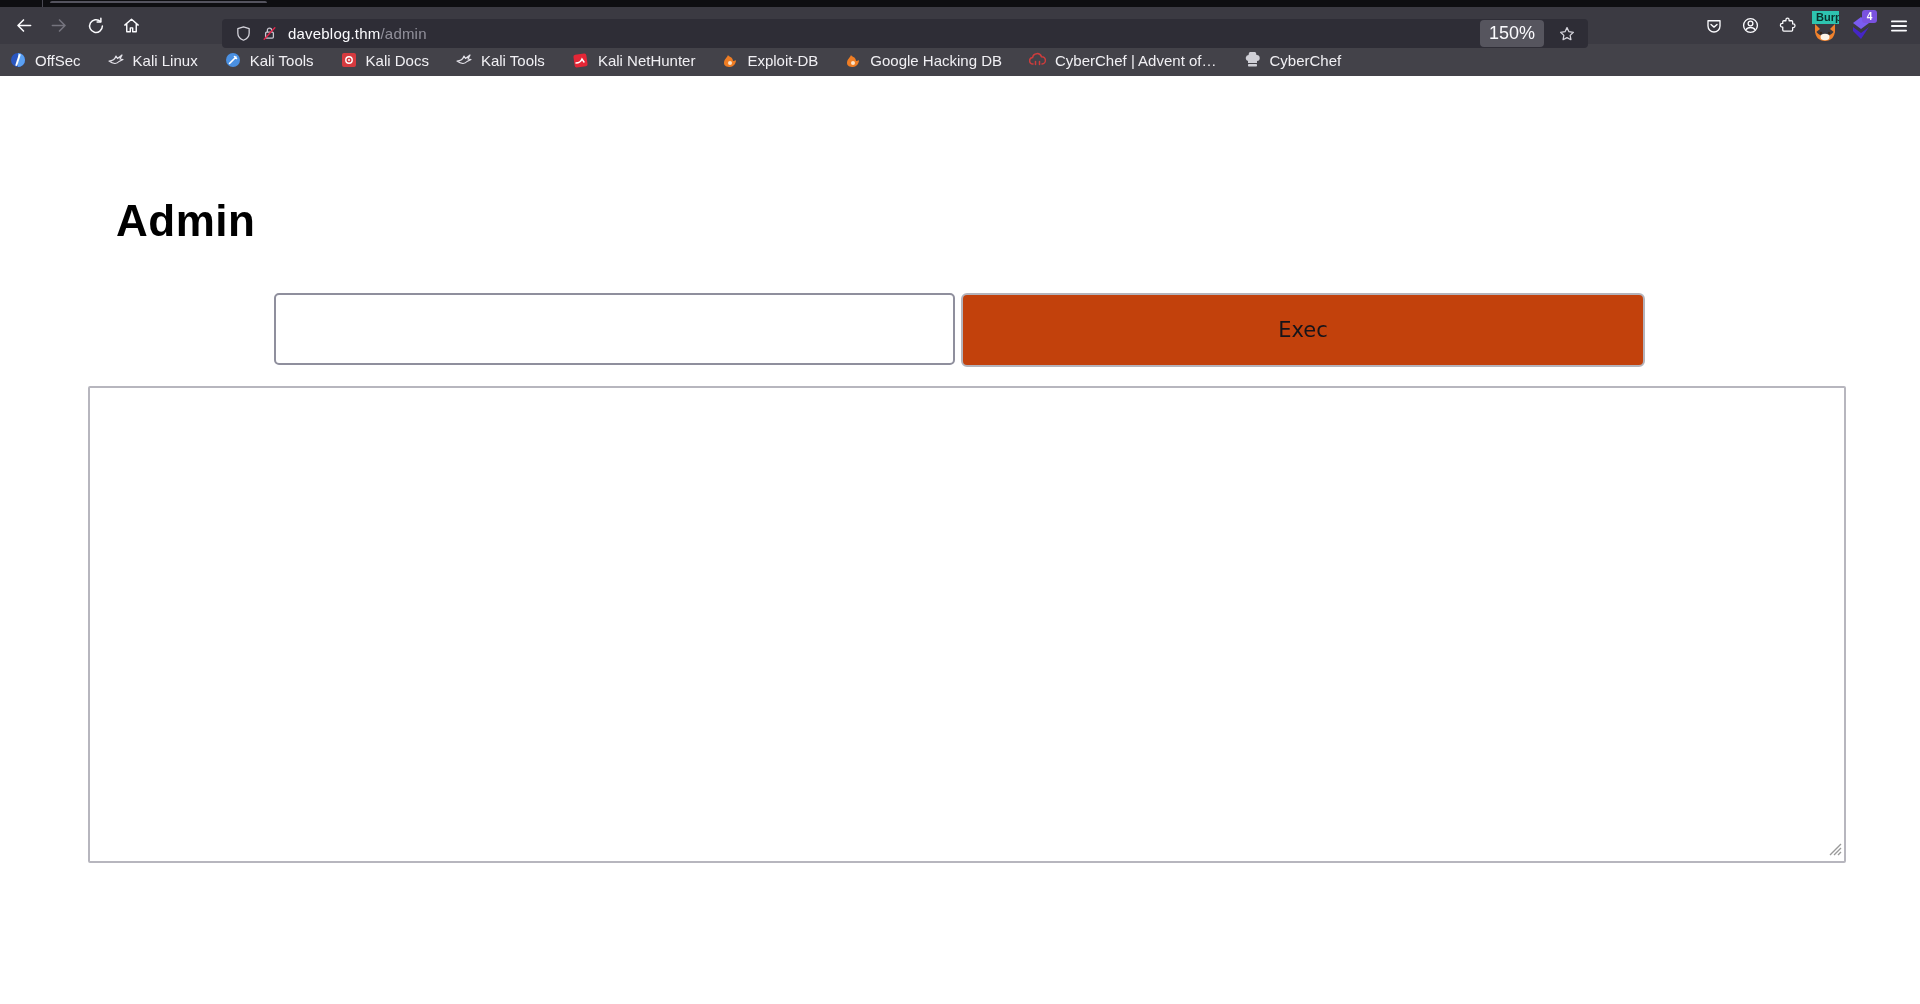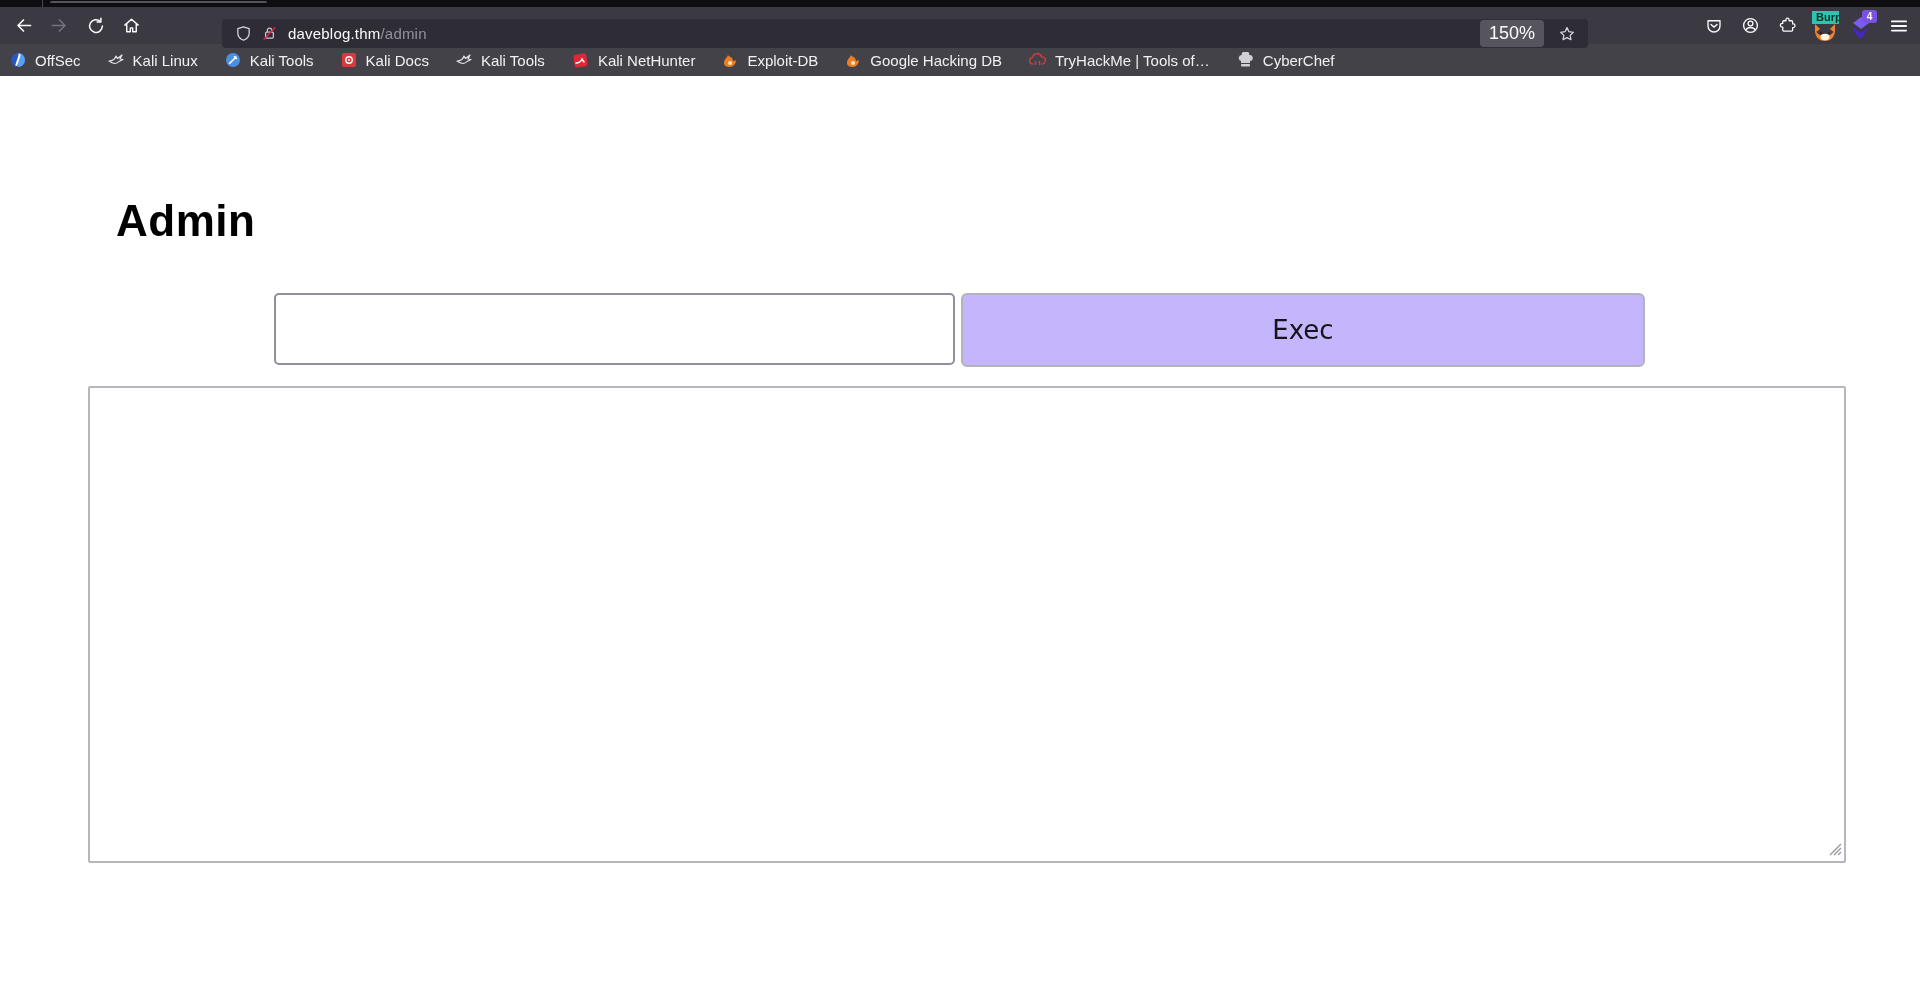--- a/index.html
+++ b/index.html
@@ -39,22 +39,22 @@
   .bm { display: flex; align-items: center; gap: 9px; color: #f1f0f4; font-size: 15px; white-space: nowrap; }
   .bm svg { display: block; }
 
   
   .webpage { position: relative; width: 1920px; height: 928px; background: #ffffff; }
   .page-title { margin: 120px 0 0 116px; font-size: 44px; font-weight: bold; color: #000000;
                 font-family: "Liberation Sans", sans-serif; letter-spacing: .5px; }
   .exec-form { margin: 47px 0 0 274px; display: flex; align-items: flex-start; }
   .cmd-input { width: 681px; height: 72px; border: 2px solid #8f8f9d; border-radius: 5px; background: #ffffff;
                font-size: 20px; font-family: "DejaVu Sans", sans-serif; padding: 0 12px; outline: none; }
-  .exec-btn { width: 684px; height: 74px; margin-left: 6px; background: #c4b5fd; border: 2px solid #b4b3bb;
-              border-radius: 6px; font-size: 26px; color: #15141a; font-family: "DejaVu Sans", sans-serif; }
+  .exec-btn { width: 684px; height: 74px; margin-left: 6px; background: #c2410c; border: 2px solid #b4b3bb;
+              border-radius: 6px; font-size: 21px; color: #15141a; font-family: "DejaVu Sans", sans-serif; }
   .output-wrap { position: relative; margin: 19px 0 0 88px; width: 1758px; height: 477px; }
   .output-area { width: 1758px; height: 477px; border: 2px solid #b7b6be; border-radius: 2px; background: #ffffff;
                  resize: none; font-size: 20px; font-family: "DejaVu Sans", sans-serif; padding: 8px; outline: none; }
   .resize-grip { position: absolute; right: 4px; bottom: 7px; }
 </style>
 </head>
 <body>
 
 <div class="chrome">
 
@@ -211,21 +211,21 @@
         <path d="M2 11c0-4 3-5 4-8 1 2 5 2 5 6 2 0 3-1 3-1 0 4-3 7-6 7s-6-1-6-4z" fill="#ef7d24"></path>
         <circle cx="8" cy="11" r="2" fill="#fbe3c8"></circle>
       </svg>
       <span>Google Hacking DB</span>
     </div>
     <div class="bm">
       <svg width="17" height="16" viewBox="0 0 17 16">
         <path d="M4 12a3.2 3.2 0 0 1-.4-6.4 4.6 4.6 0 0 1 8.9-.9A3.6 3.6 0 0 1 13 12" fill="none" stroke="#cf3c3c" stroke-width="1.5" stroke-linecap="round"></path>
         <path d="M6.5 12.5v-3M10.5 12.5v-3" stroke="#cf3c3c" stroke-width="1.5" stroke-linecap="round"></path>
       </svg>
-      <span>TryHackMe | Tools of…</span>
+      <span>CyberChef | Advent of…</span>
     </div>
     <div class="bm">
       <svg width="17" height="16" viewBox="0 0 17 16">
         <path d="M4 9a3 3 0 0 1 .6-5.9A3.6 3.6 0 0 1 12.4 3 3 3 0 0 1 13 9v2H4z" fill="#cfcfd6"></path>
         <rect x="4" y="12" width="9" height="2.5" rx="0.8" fill="#cfcfd6"></rect>
       </svg>
       <span>CyberChef</span>
     </div>
   </div>
 </div>

